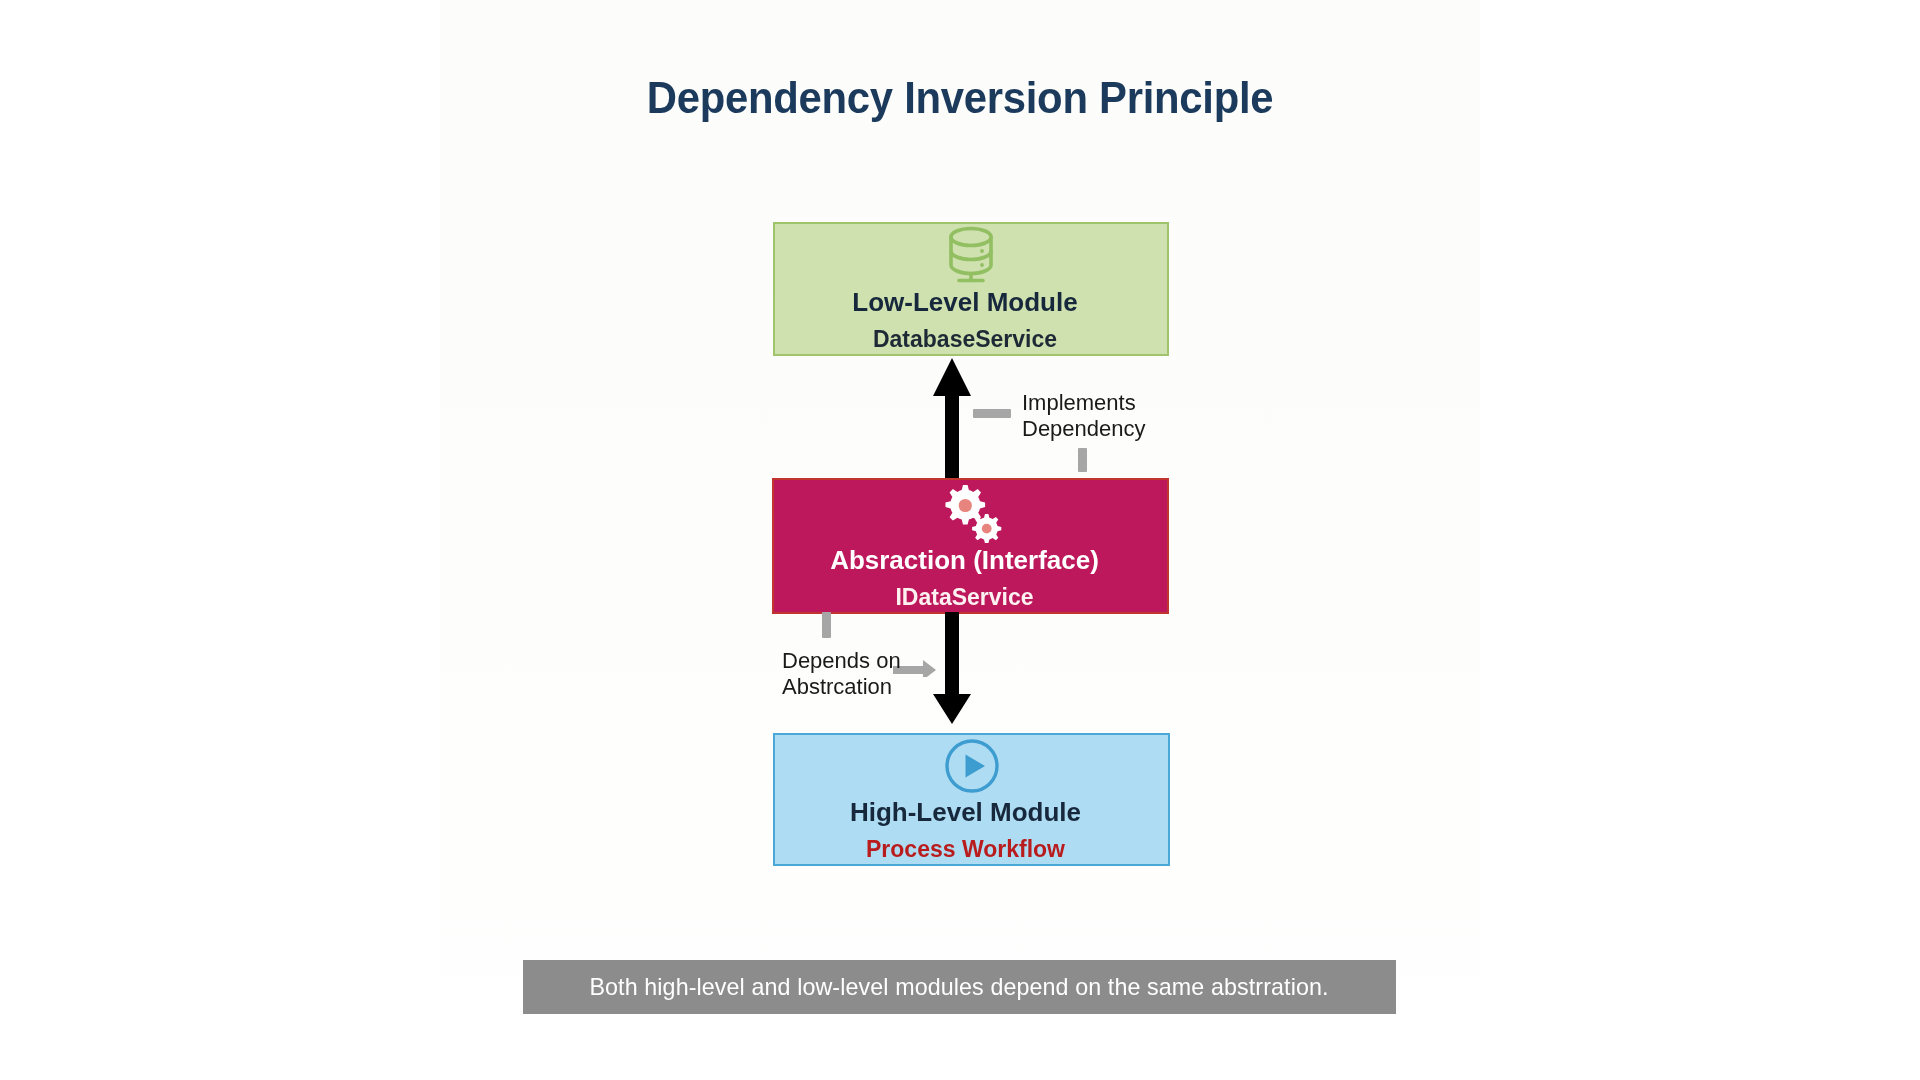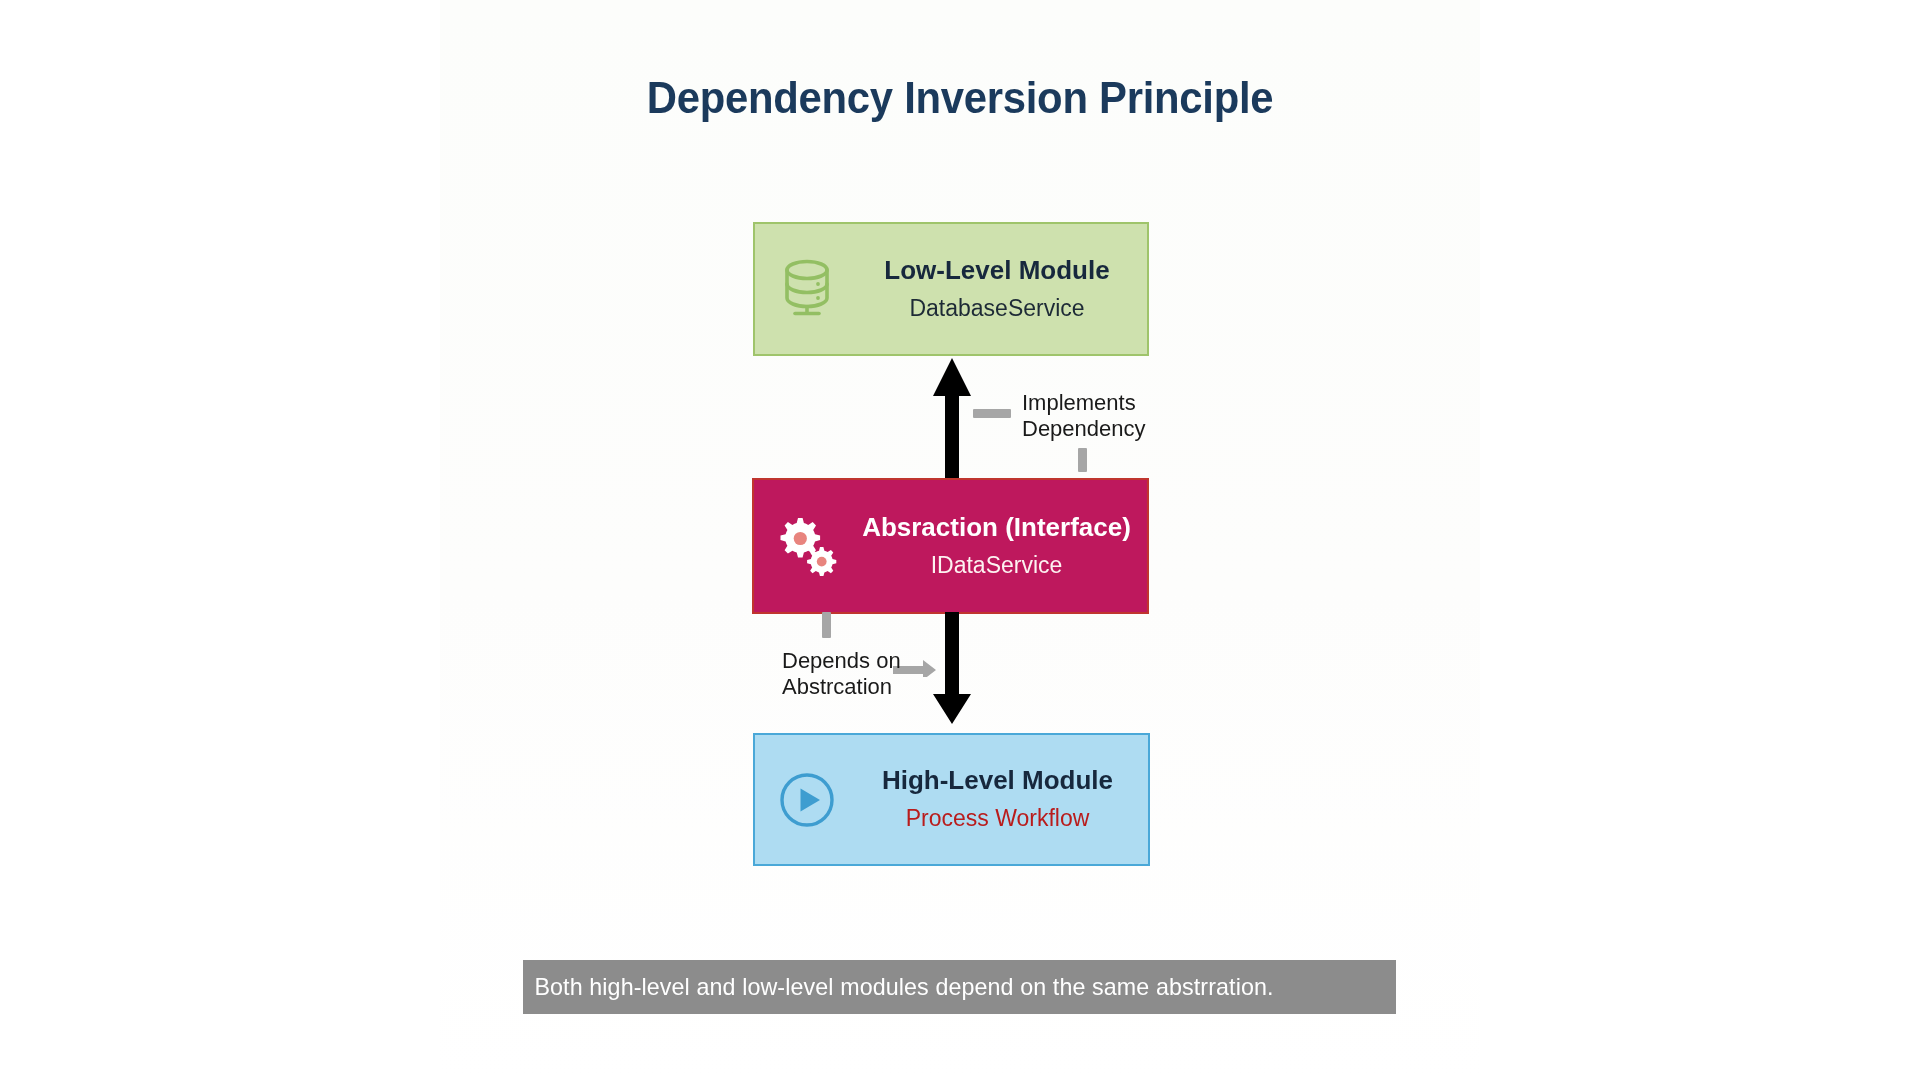--- a/index.html
+++ b/index.html
@@ -46,21 +46,23 @@
     font-family: "Liberation Sans", sans-serif;
     transform: scaleX(0.93);
     transform-origin: center top;
   }
 
   
   .box {
     position: absolute;
     box-sizing: border-box;
     display: flex;
-    align-items: center;
+    flex-direction: column;
+    align-items: center;
+    margin-left: 20px;
   }
   .box .icon-wrap {
     width: 104px;
     min-width: 104px;
     height: 100%;
     display: flex;
     align-items: center;
     justify-content: center;
   }
   .box .text-wrap {
@@ -72,21 +74,21 @@
     padding-right: 12px;
   }
   .box .b-title {
     font-size: 26px;
     font-weight: bold;
     line-height: 1.15;
     white-space: nowrap;
   }
   .box .b-sub {
     font-size: 23px;
-    font-weight: normal;
+    font-weight: bold;
     line-height: 1.2;
     margin-top: 9px;
     white-space: nowrap;
   }
 
   
   #box-low {
     left: 753px;
     top: 222px;
     width: 396px;
@@ -159,20 +161,21 @@
   
   #caption-bar {
     position: absolute;
     left: 523px;
     top: 960px;
     width: 873px;
     height: 54px;
     background: #8c8c8c;
     display: flex;
     align-items: center;
+    justify-content: center;
   }
   #caption-text {
     color: #ffffff;
     font-size: 24px;
     font-weight: normal;
     letter-spacing: 0.1px;
     white-space: nowrap;
     transform: scaleX(0.97);
   }
 </style>

